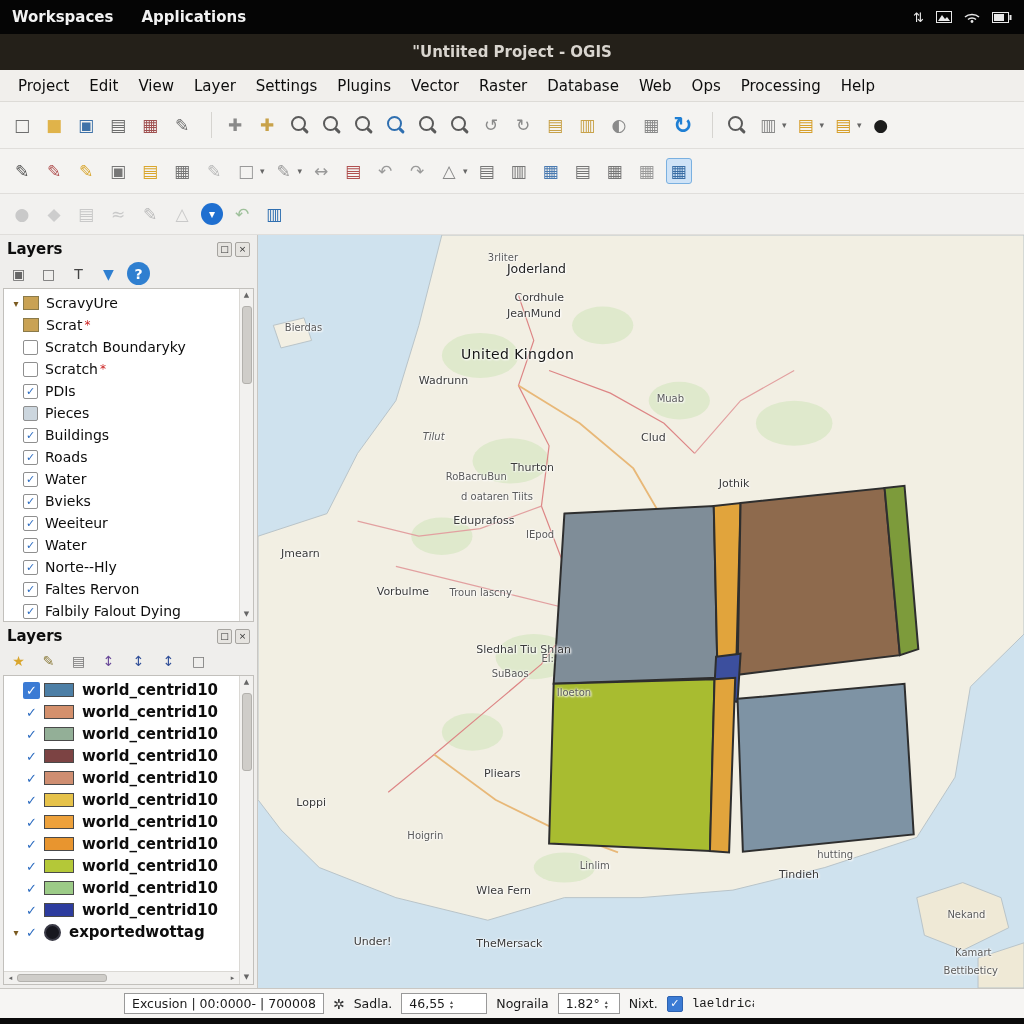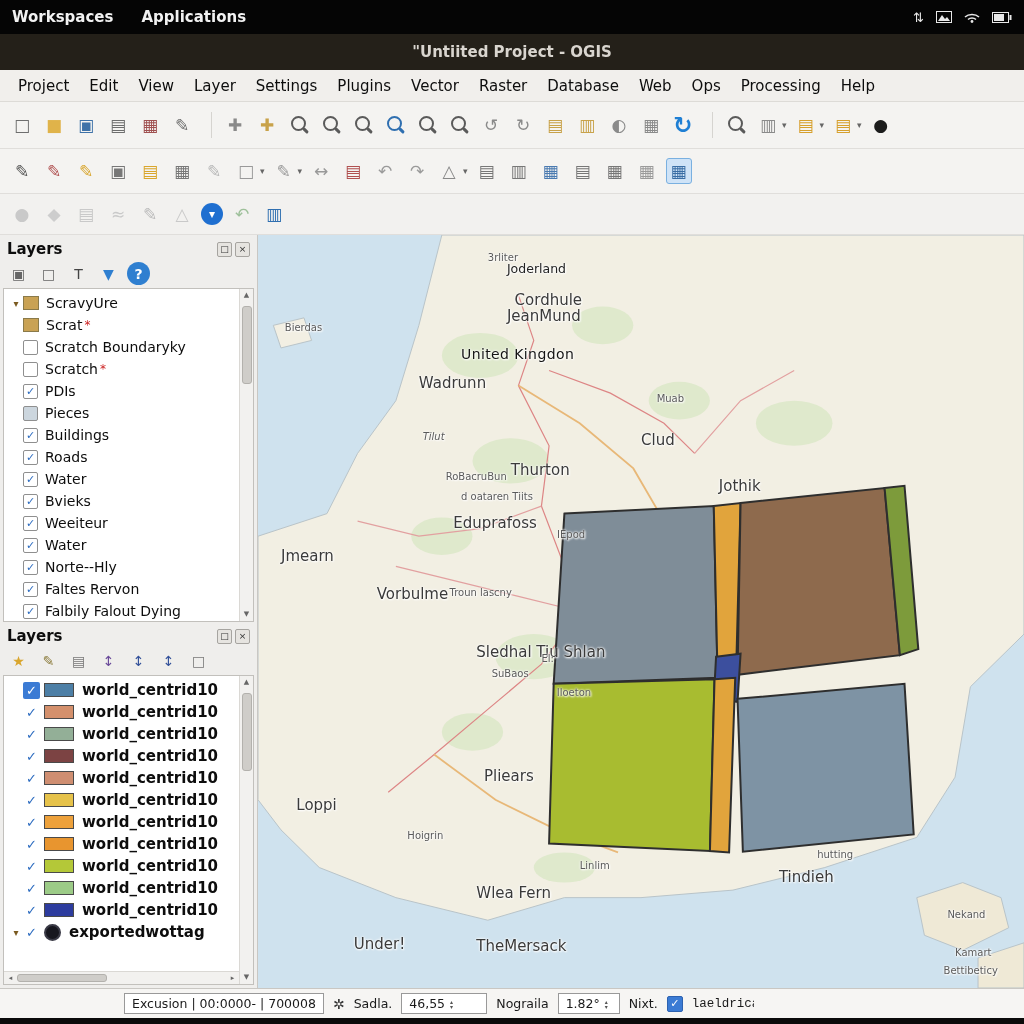--- a/index.html
+++ b/index.html
@@ -66,21 +66,21 @@
   .vthumb{width:10px;height:78px;margin-top:4px;background:#cfcdc9;border:1px solid #b3b1ad;border-radius:3px;}
   .hscroll{position:absolute;left:0;right:14px;bottom:0;height:13px;background:#f2f1ef;border-top:1px solid #dad8d4;display:flex;align-items:center;}
   .harrow{font-size:7px;color:#666;width:13px;text-align:center;}
   .hthumb{height:8px;width:90px;background:#cfcdc9;border:1px solid #b3b1ad;border-radius:3px;}
 
   
   .map{flex:1;position:relative;background:#cfe2ee;overflow:hidden;}
   .mapsvg{position:absolute;inset:0;width:100%;height:100%;}
   .maplabel{position:absolute;color:#333;white-space:nowrap;text-shadow:0 0 2px #fff,0 0 3px #fff,1px 1px 2px #fff;}
   .s-xs{font-size:10px;color:#5a5a5a;}
-  .s-s{font-size:15px;color:#3a3a3a;}
+  .s-s{font-size:11px;color:#3a3a3a;}
   .s-m{font-size:12.5px;color:#222;}
   .s-l{font-size:14px;color:#141414;letter-spacing:.4px;}
 
   
   .statusbar{height:30px;background:#f6f5f3;border-top:1px solid #c9c7c3;display:flex;align-items:center;font-size:12.5px;color:#1a1a1a;gap:9px;padding:0 6px;flex:0 0 auto;}
   .sb-box{border:1px solid #999;background:#fff;height:21px;display:flex;align-items:center;padding:0 7px;white-space:nowrap;}
   .sb-spin{display:flex;flex-direction:column;font-size:6px;color:#555;margin-left:5px;line-height:5px;}
   .sb-label{white-space:nowrap;}
   .sb-check{width:16px;height:16px;background:#3b7bd4;border:1px solid #2d62b0;color:#fff;font-size:11px;display:flex;align-items:center;justify-content:center;border-radius:2px;flex:0 0 auto;}
   .sb-icon{font-size:14px;color:#333;}
@@ -609,21 +609,21 @@
           <span class="maplabel s-l" style="left: 26.5%; top: 14.8%;">United Kingdon</span>
           <span class="maplabel s-s" style="left: 21%; top: 18.5%;">Wadrunn</span>
           <span class="maplabel s-xs" style="left: 21.5%; top: 26%; font-style: italic;">Tilut</span>
           <span class="maplabel s-xs" style="left: 51%; top: 21%; margin-left: 8px;">Muab</span>
           <span class="maplabel s-s" style="left: 50%; top: 26%;">Clud</span>
           <span class="maplabel s-s" style="left: 33%; top: 30%;">Thurton</span>
           <span class="maplabel s-s" style="left: 56.5%; top: 32.2%; margin-left: 28px;">Jothik</span>
           <span class="maplabel s-xs" style="left: 24.5%; top: 31.4%;">RoBacruBun</span>
           <span class="maplabel s-xs" style="left: 26.5%; top: 34%;">d oataren Tiits</span>
           <span class="maplabel s-s" style="left: 25.5%; top: 37%;">Eduprafoss</span>
-          <span class="maplabel s-xs" style="left: 35%; top: 39%; margin-left: 31px;">IEpod</span>
+          <span class="maplabel s-xs" style="left: 35%; top: 39%;">IEpod</span>
           <span class="maplabel s-s" style="left: 3%; top: 41.5%;">Jmearn</span>
           <span class="maplabel s-s" style="left: 15.5%; top: 46.5%;">Vorbulme</span>
           <span class="maplabel s-xs" style="left: 25%; top: 46.8%;">Troun lascny</span>
           <span class="maplabel s-s" style="left: 28.5%; top: 54.2%;">Sledhal Tiu Shlan</span>
           <span class="maplabel s-xs" style="left: 37%; top: 55.5%;">El:</span>
           <span class="maplabel s-xs" style="left: 30.5%; top: 57.5%;">SuBaos</span>
           <span class="maplabel s-xs" style="left: 39%; top: 60%;">Iloeton</span>
           <span class="maplabel s-s" style="left: 29.5%; top: 70.6%;">Pliears</span>
           <span class="maplabel s-s" style="left: 5%; top: 74.5%;">Loppi</span>
           <span class="maplabel s-xs" style="left: 19.5%; top: 79%;">Hoigrin</span>

